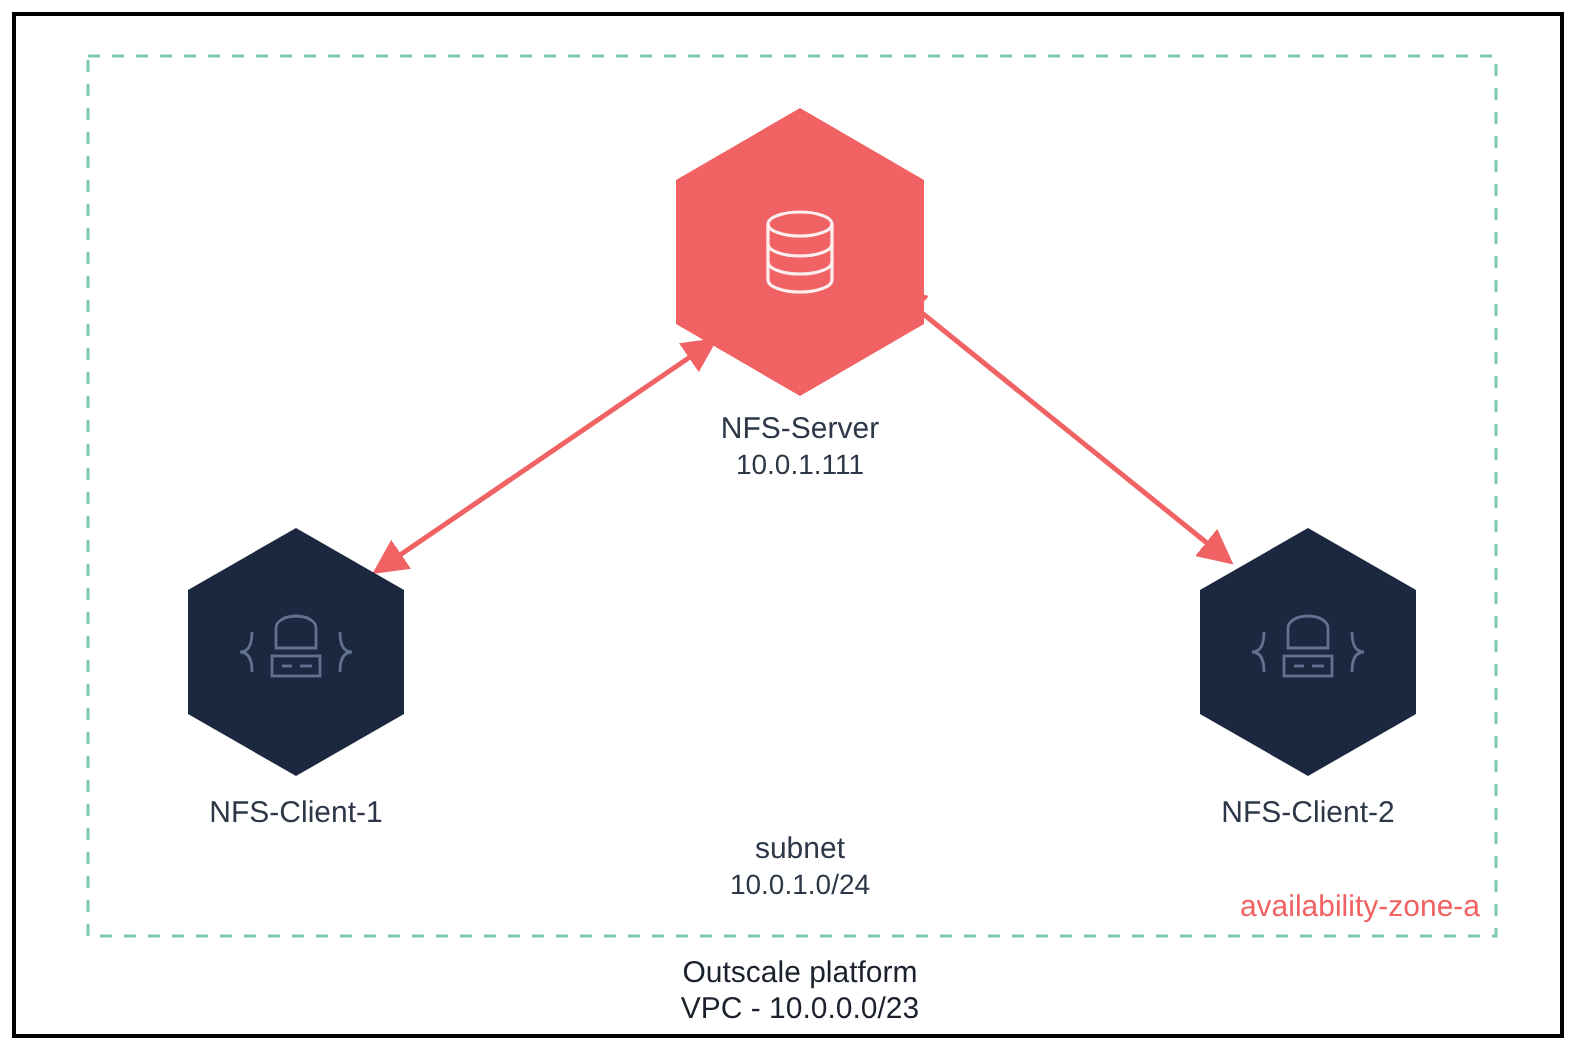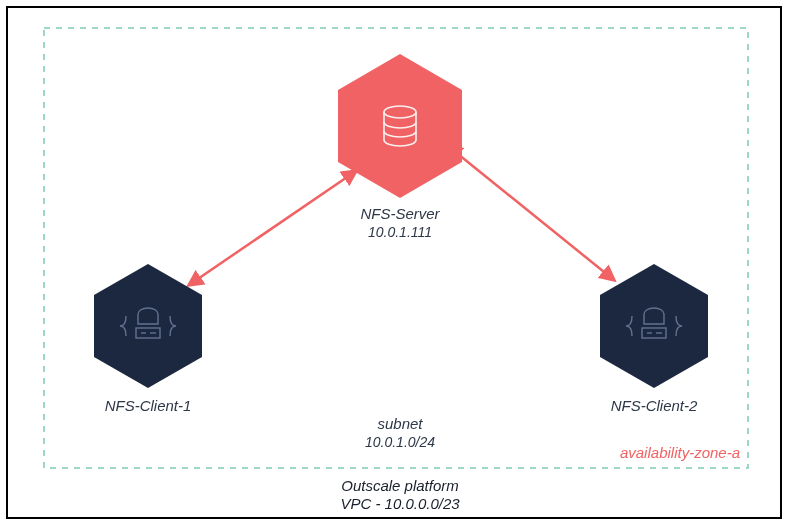--- a/index.html
+++ b/index.html
@@ -10,21 +10,21 @@
     box-sizing:border-box;
     position:relative;
   }
   .outer{
     position:absolute;
     left:6px;top:6px;right:6px;bottom:6px;
     border:2px solid #000;
   }
   .canvas{
     position:absolute;
-    left:8px;top:8px;right:8px;bottom:8px;font-style:italic;
+    left:8px;top:8px;right:8px;bottom:8px;
   }
   svg{display:block}
   .label{
     font-size:15px;
     fill:#2d3748;
     text-anchor:middle;
     font-weight:400;
   }
   .label-sm{font-size:14px;}
   .az{

